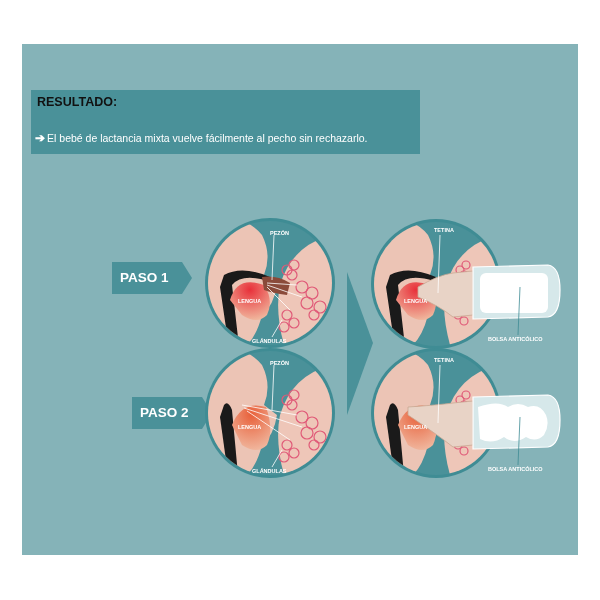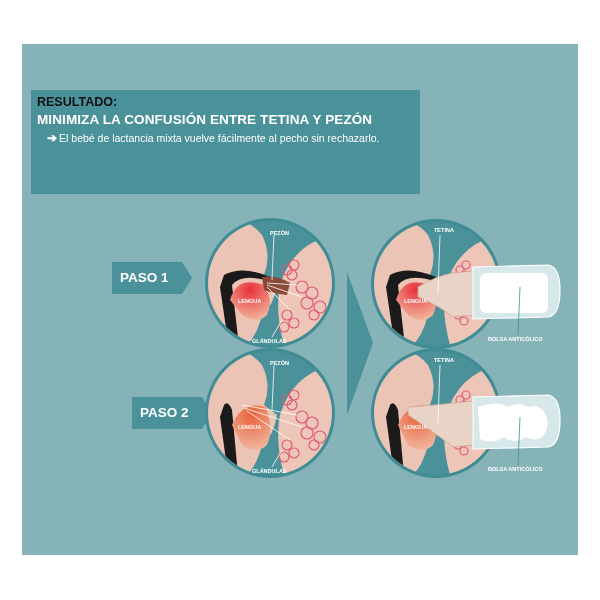--- a/index.html
+++ b/index.html
@@ -1,38 +1,37 @@
 <!DOCTYPE html>
 <html><head>
 <meta charset="utf-8">
 <style>
   html, body { margin:0; padding:0; }
   body { width:600px; height:600px; background:#ffffff; position:relative; overflow:hidden;
          font-family:"Liberation Sans", sans-serif; }
   .panel { position:absolute; left:22px; top:44px; width:556px; height:511px; background:#85b3b8; }
-  .header { position:absolute; left:31px; top:90px; width:389px; height:104px; background:#4a9199; }
+  .header { position:absolute; left:31px; top:90px; width:389px; height:64px; background:#4a9199; }
   .h-label { position:absolute; left:6px; top:5px; font-weight:bold; font-size:12.5px; color:#111; }
   .h-title { position:absolute; left:6px; top:22px; font-weight:bold; font-size:13.5px; color:#fff; letter-spacing:0.1px; }
   .h-bullet { position:absolute; left:4px; font-size:10.5px; color:#fff; white-space:nowrap; }
   .h-bullet .arr { font-weight:bold; font-size:12px; margin-right:2px; }
-  .b1 { top:41px;margin-left:12px; } .b2 { top:58px; }
+  .b1 { top:41px; } .b2 { top:58px; }
   .paso { position:absolute; left:112px; width:80px; height:48px; }
   .paso svg { position:absolute; left:0; top:0; }
   .paso span { position:absolute; left:8px; top:8px; color:#fff; font-weight:bold; font-size:13.5px; }
   .illu { position:absolute; }
   .lbl { font-family:"Liberation Sans", sans-serif; font-weight:bold; fill:#fff; }
 </style>
 </head>
 <body>
 
 <div class="panel"></div>
 
 <div class="header">
   <div class="h-label">RESULTADO:</div>
-  <div class="h-title">MINIMIZA LA CONFUSIÓN ENTRE TETINA Y PEZÓN</div>
   <div class="h-bullet b1">
     <span class="arr">➔</span><span>El bebé de lactancia mixta vuelve fácilmente al pecho sin rechazarlo.</span>
   </div>
 </div>
 
 <div class="paso" style="top:262px;">
   <svg width="80" height="32">
       <polygon points="0,0 70,0 80,16 70,32 0,32" fill="#4a9199"></polygon>
     </svg>
   <span>PASO 1</span>

